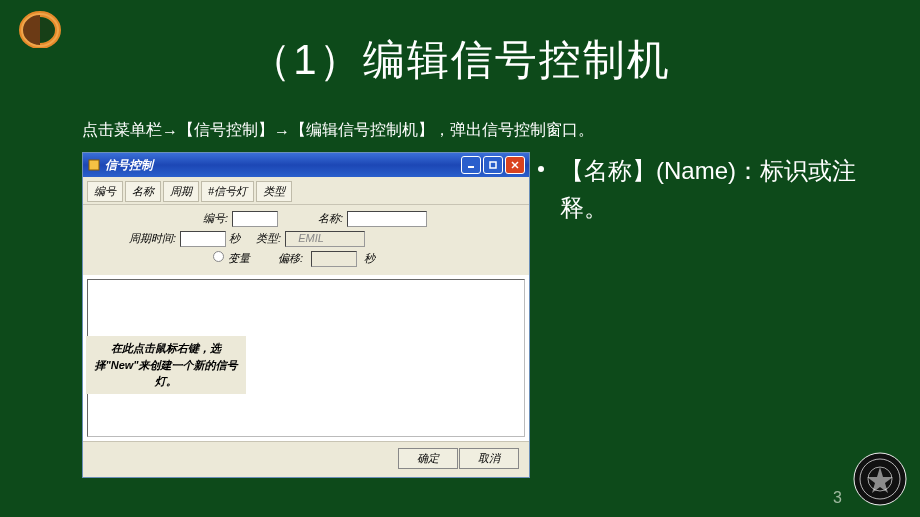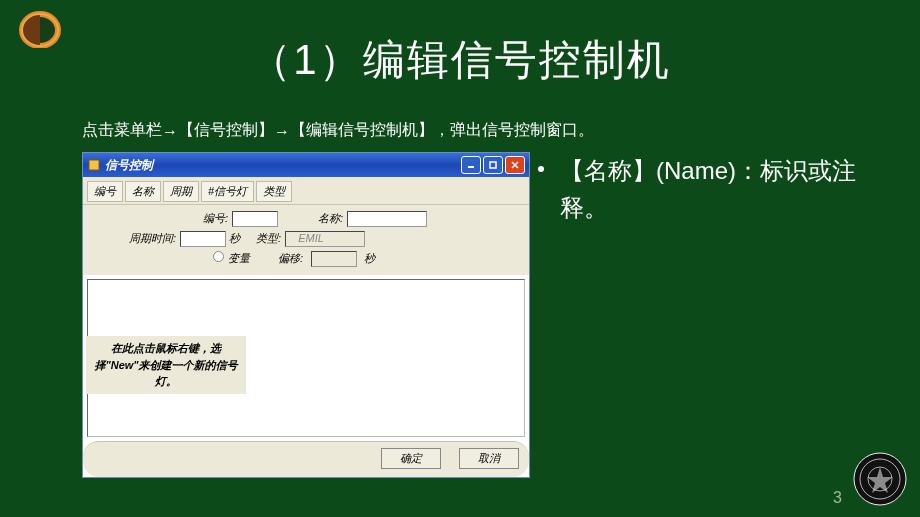--- a/index.html
+++ b/index.html
@@ -131,25 +131,24 @@
     font-size: 11px;
     line-height: 1.5;
     text-align: center;
     background: #ece9d8;
     padding: 4px 2px;
     font-weight: bold;
   }
   .btn-row {
     display: flex;
     justify-content: flex-end;
-    gap: 18px;
+    gap: 1px;
     padding: 6px 10px 8px;
     background: #ece9d8;
     border-top: 1px solid #c8c4b4;
-    border-radius: 16px;
   }
   .dlg-btn {
     font-size: 11px;
     padding: 2px 18px;
     border: 1px solid #888;
     background: #f0eee0;
   }
   .right-text {
     flex: 1;
     margin-left: 30px;

